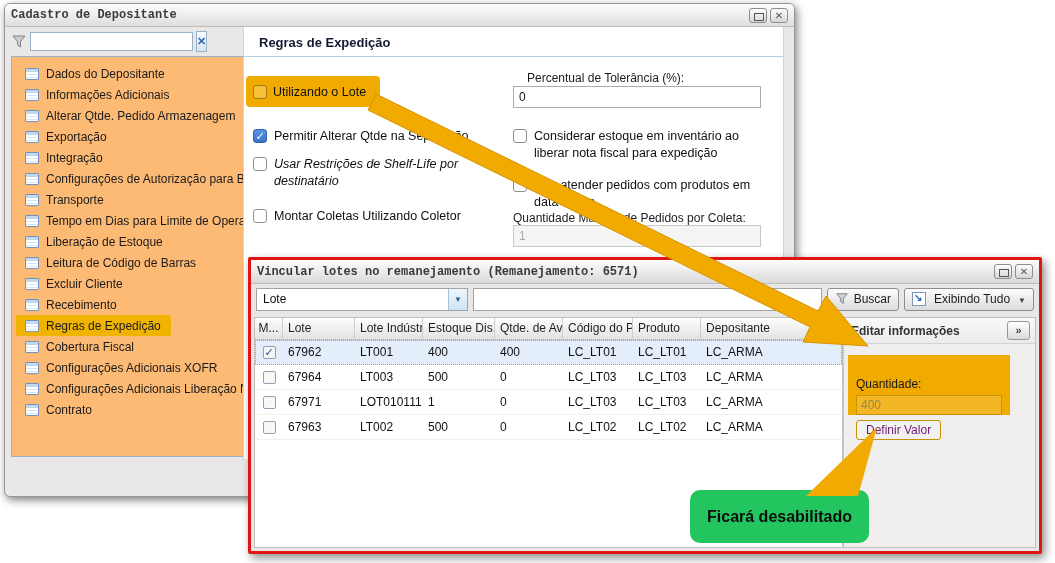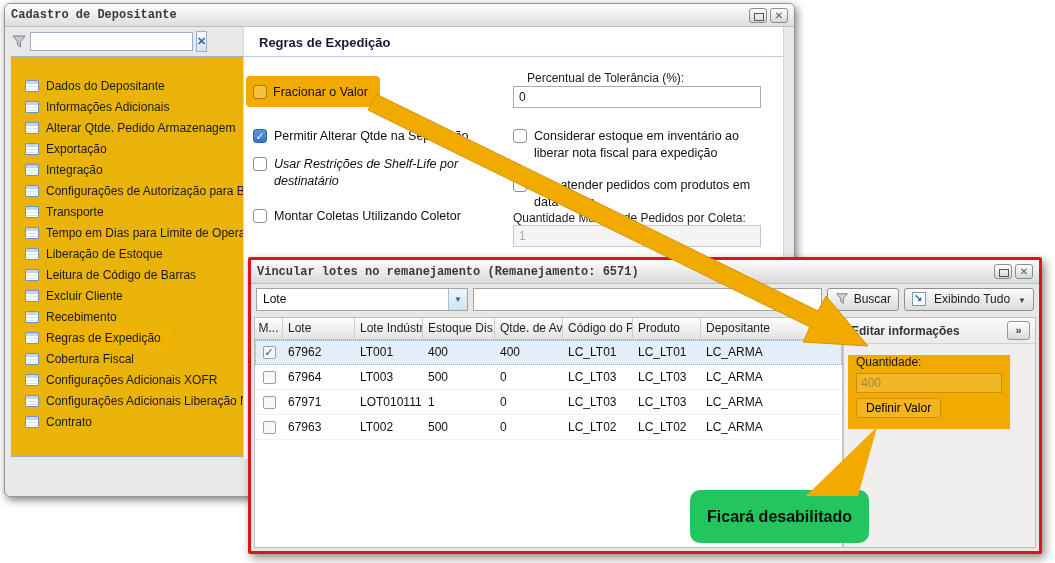--- a/index.html
+++ b/index.html
@@ -20,21 +20,21 @@
   .winbtn.close::after { content:"✕"; position:absolute; left:0; right:0; top:1px; text-align:center; font-size:10px; color:#555; }
 
   
   #sidebar { position:absolute; left:6px; top:26px; width:234px; }
   .filter-row { display:flex; align-items:center; gap:3px; width:186px; height:23px; }
   .funnel { flex:none; }
   .filter-input { flex:1; height:19px; border:1px solid #9bb1c8; font-size:12px; padding:0 3px; }
   .clear-btn { width:21px; height:21px; border:1px solid #9bb1c8; background:linear-gradient(#f8fbfe,#d4e4f2);
                color:#2e6ab0; font-weight:bold; font-size:11px; line-height:19px; text-align:center; }
   .clear-btn::after { content:"✕"; }
-  .tree { margin-top:3px; width:234px; height:401px; background:#eab308; border:1px solid #98b1c9; padding:18px 0 0 4px; overflow:hidden; }
+  .tree { margin-top:3px; width:234px; height:401px; background:#fdba74; border:1px solid #98b1c9; padding:6px 0 0 4px; overflow:hidden; }
   .tree-item { display:flex; align-items:center; gap:7px; height:21px; font-size:12px; color:#1b1b1b;
                padding:0 10px 0 9px; white-space:nowrap; overflow:hidden; width:fit-content; max-width:100%; }
   .tree-item.selected { background:#f0b400; border-radius:2px; }
   .tree-icon { flex:none; width:14px; height:12px; border:1px solid #7094bb; border-radius:1px;
      background:linear-gradient(#c3d8ee,#c3d8ee) 0 0/14px 3px no-repeat,
                 repeating-linear-gradient(180deg,#ffffff 0 2px,#d9e6f4 2px 3px) 0 3px/14px 9px no-repeat,#fff; }
 
   
   #panel { position:absolute; left:238px; top:23px; width:541px; height:432px; background:#fff;
            border-left:1px solid #ccdae8; border-right:1px solid #d4d4d4; }
@@ -82,26 +82,26 @@
   .c5 { width:70px; } .c6 { width:68px; } .c7 { flex:1; }
   .row-box { width:13px; height:13px; border:1px solid #8ba2b8; border-radius:2px; background:#f8f8f8; position:relative; }
   .row-box.checked::after { content:"✓"; position:absolute; left:0; right:0; top:-1px; text-align:center; font-size:11px; color:#2b4a74; }
 
   .edit-panel { width:193px; background:#f0efee; border:1px solid #bfbfbf; border-left:1px solid #c8c8c8; }
   .ep-header { height:26px; display:flex; align-items:center; padding:0 5px 0 7px;
                background:linear-gradient(#f9f9f9,#ebebeb); border-bottom:1px solid #d2d2d2;
                font-size:12px; font-weight:bold; color:#333; }
   .ep-collapse { margin-left:auto; width:23px; height:19px; border:1px solid #969696; border-radius:3px;
                  background:linear-gradient(#ffffff,#dadada); font-size:11px; color:#444; text-align:center; line-height:17px; }
-  .ep-highlight { margin:11px 0 0 4px; width:162px; height:74px; background:#f1ab00; padding:0 8px; }
+  .ep-highlight { margin:11px 0 0 4px; width:162px; height:60px; background:#f1ab00; padding:22px 8px; }
   .ep-highlight .q-label { font-size:12px; color:#161616; }
   .q-input { display:block; width:146px; height:20px; margin-top:4px; background:rgba(255,255,255,.14);
              border:1px solid #c69308; color:#968a55; font-size:12px; padding:0 4px; }
   .q-btn { margin-top:5px; border:1px solid #c69308; border-radius:3px; background:rgba(255,255,255,.12);
-           color:#000000; font-size:12px; padding:2px 9px; }
+           color:#701a75; font-size:12px; padding:2px 9px; }
 
   
   #callout { position:absolute; left:690px; top:490px; width:179px; height:53px; z-index:40;
              background:#22c55e; border-radius:10px; display:flex; align-items:center; justify-content:center;
              font-size:16px; font-weight:bold; color:#0d0d0d; }
   #anno-svg { position:absolute; left:0; top:0; width:1055px; height:563px; z-index:50; pointer-events:none; }
 </style>
 </head>
 <body>
 
@@ -190,21 +190,21 @@
           <span>Contrato</span>
         </div>
     </div>
   </div>
 
   <div id="panel">
     <div class="panel-header">Regras de Expedição</div>
 
     <div class="hl-frac">
       <span class="box"></span>
-      <span>Fracionar o Valor</span>
+      <span>Utilizando o Lote</span>
     </div>
 
     <div class="cb" style="left:9px; top:101px; width:245px;">
       <span class="box checked"></span>
       <span>Permitir Alterar Qtde na Separação</span>
     </div>
     <div class="cb" style="left:9px; top:129px; width:232px;font-style:italic;">
       <span class="box"></span>
       <span>Usar Restrições de Shelf-Life por destinatário</span>
     </div>

